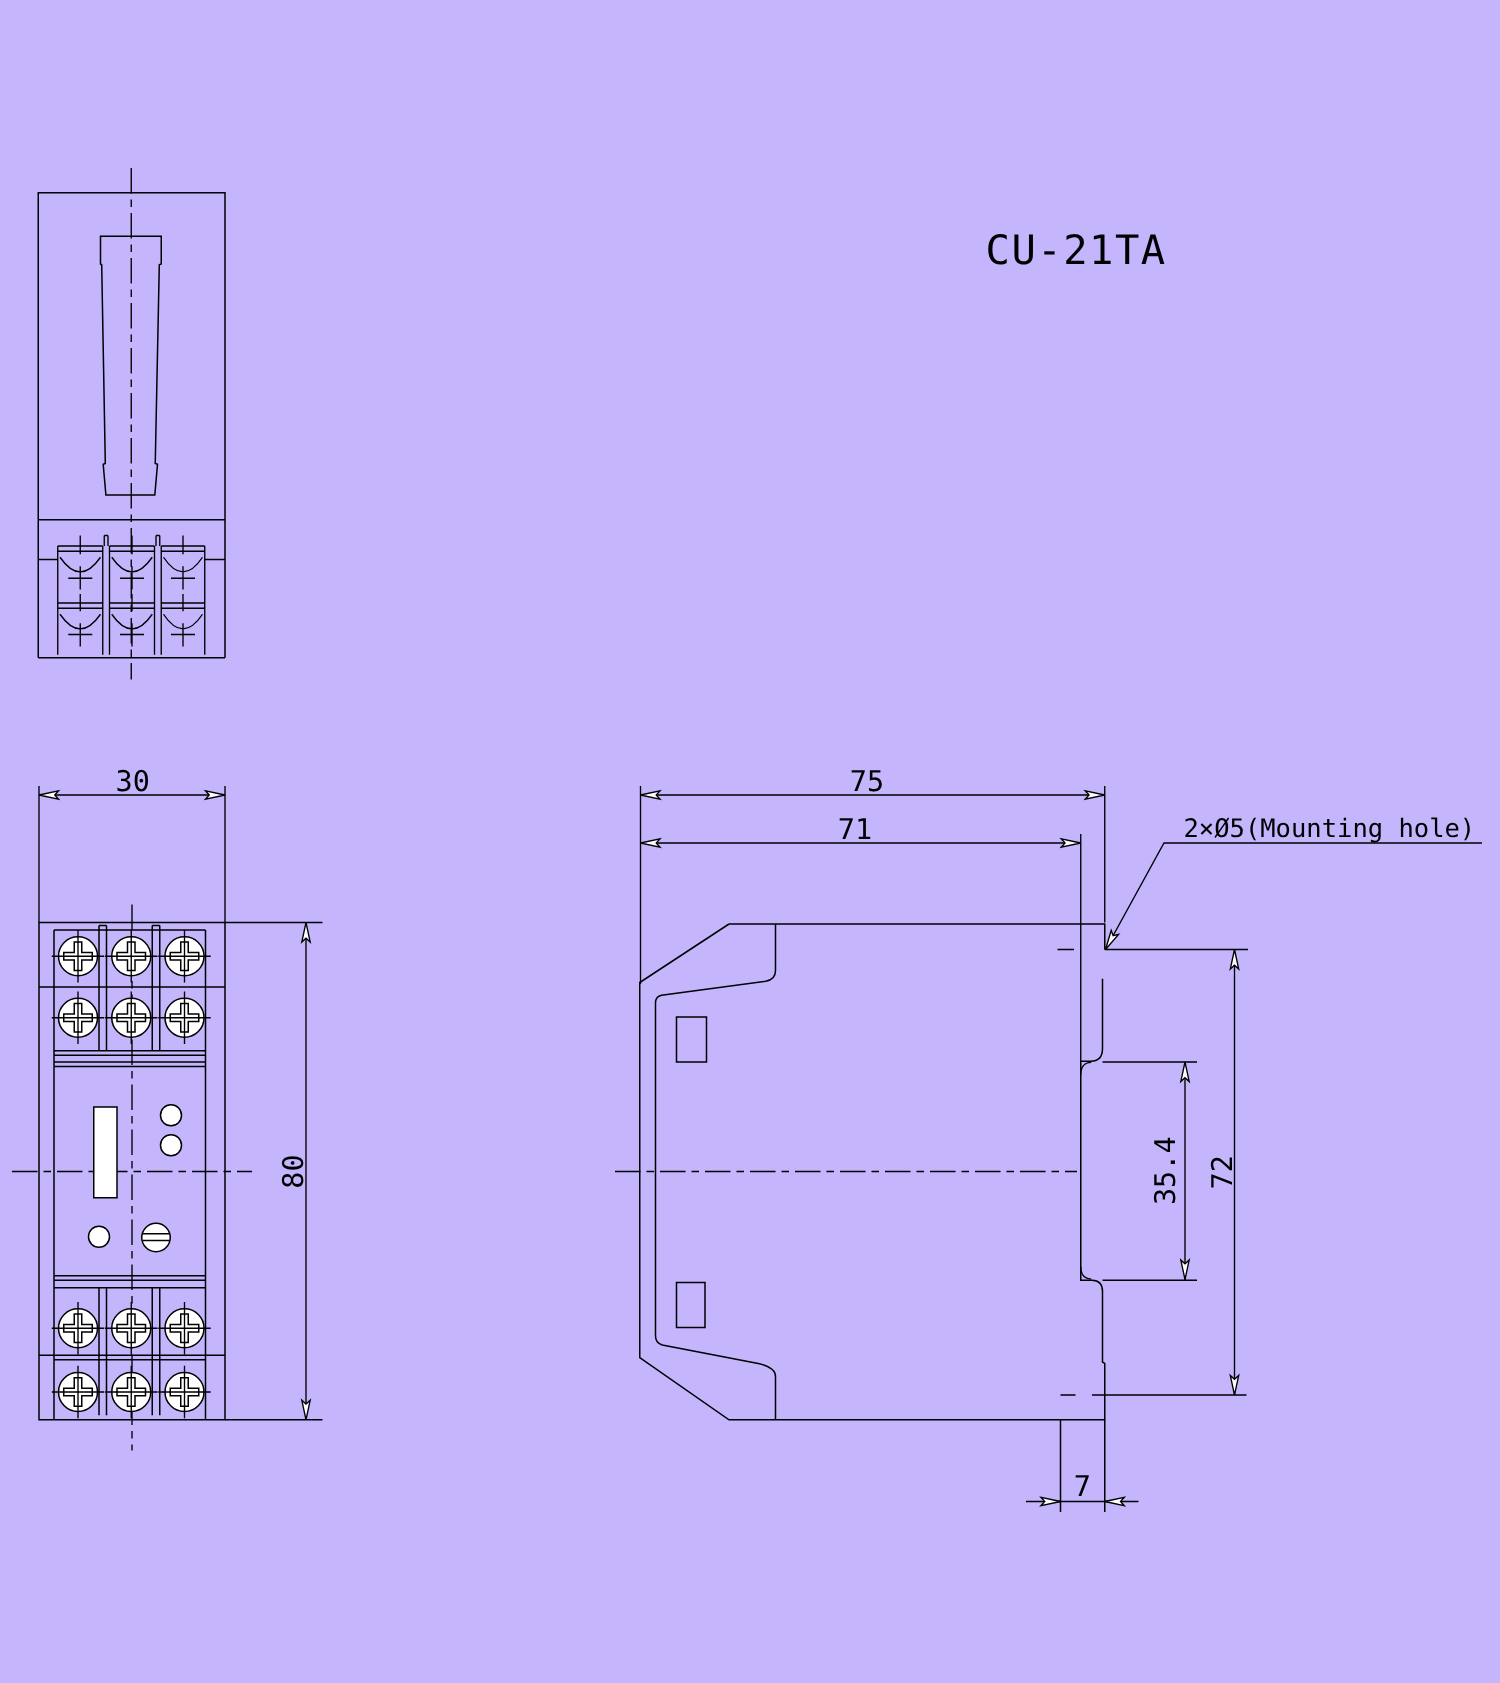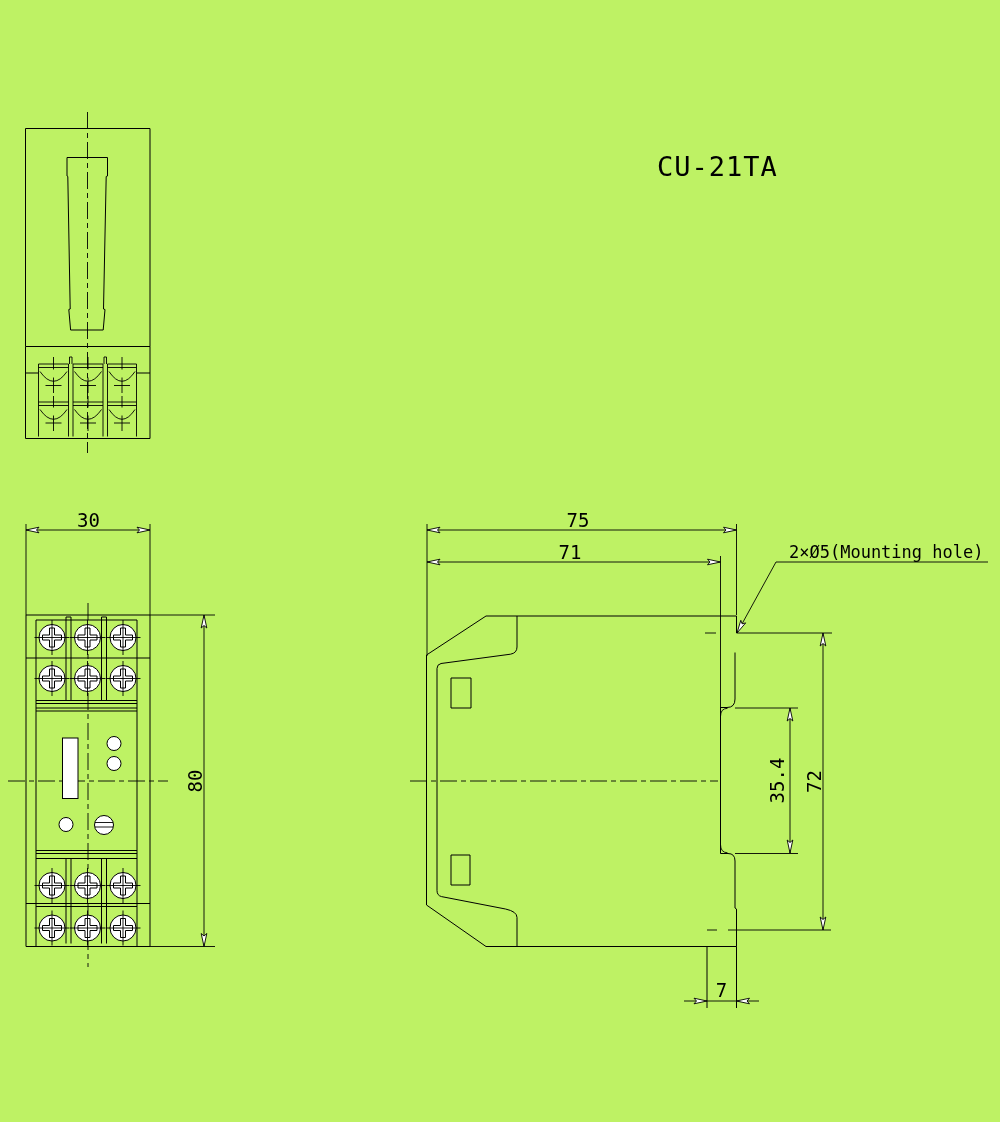--- a/index.html
+++ b/index.html
@@ -1,16 +1,16 @@
 <!DOCTYPE html>
 <html><head>
 <meta charset="utf-8">
 <style>
   html,body{margin:0;padding:0;background:#ffffff;}
-  .sheet{width:1000px;height:1122px;background:#bef264;position:relative;overflow:hidden;}
+  .sheet{width:1000px;height:1122px;background:#c4b5fd;position:relative;overflow:hidden;}
   svg{display:block;}
   svg text{fill:#000;font-family:"DejaVu Sans Mono","Liberation Mono",monospace;}
   .ln{stroke:#000;stroke-width:1;fill:none;}
   .thin{stroke:#000;stroke-width:0.9;fill:none;}
   .cl{stroke:#000;stroke-width:0.9;fill:none;stroke-dasharray:17 4 5 4;}
   .dart{fill:#fff;stroke:#000;stroke-width:0.9;}
   .whitefill{fill:#fff;stroke:#000;stroke-width:1;}
   .dimtxt{font-size:19px;}
   .notetxt{font-size:17px;}
   .titletxt{font-size:27px;letter-spacing:1px;}

